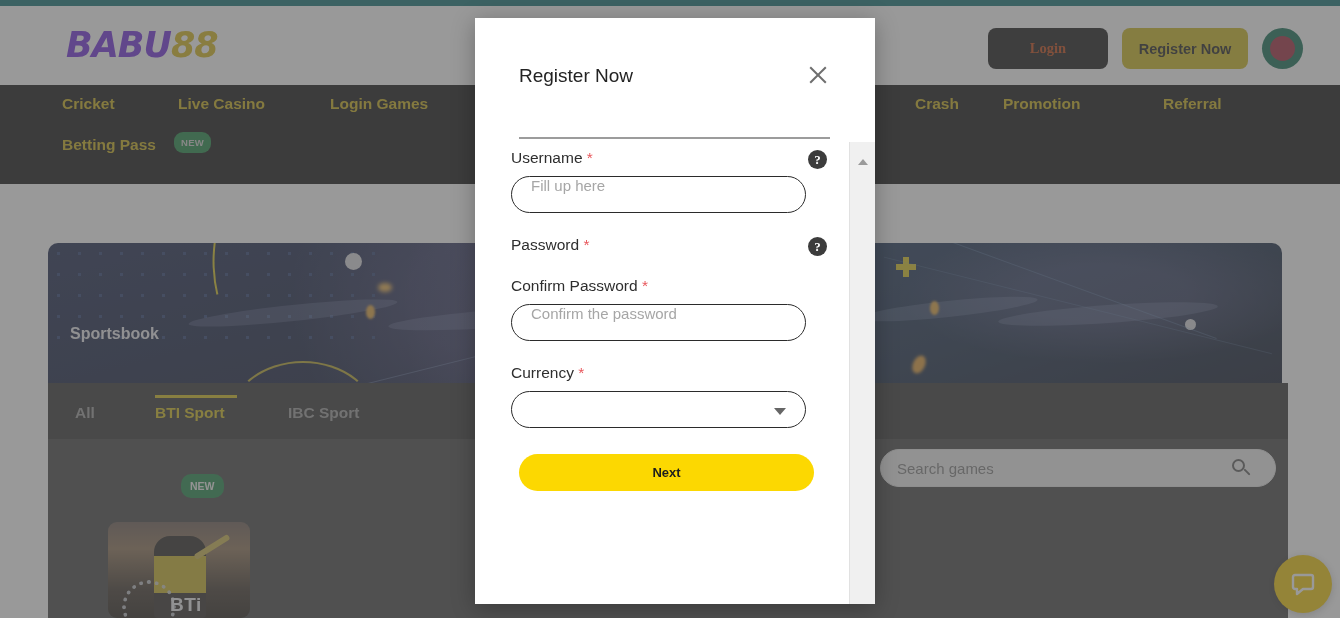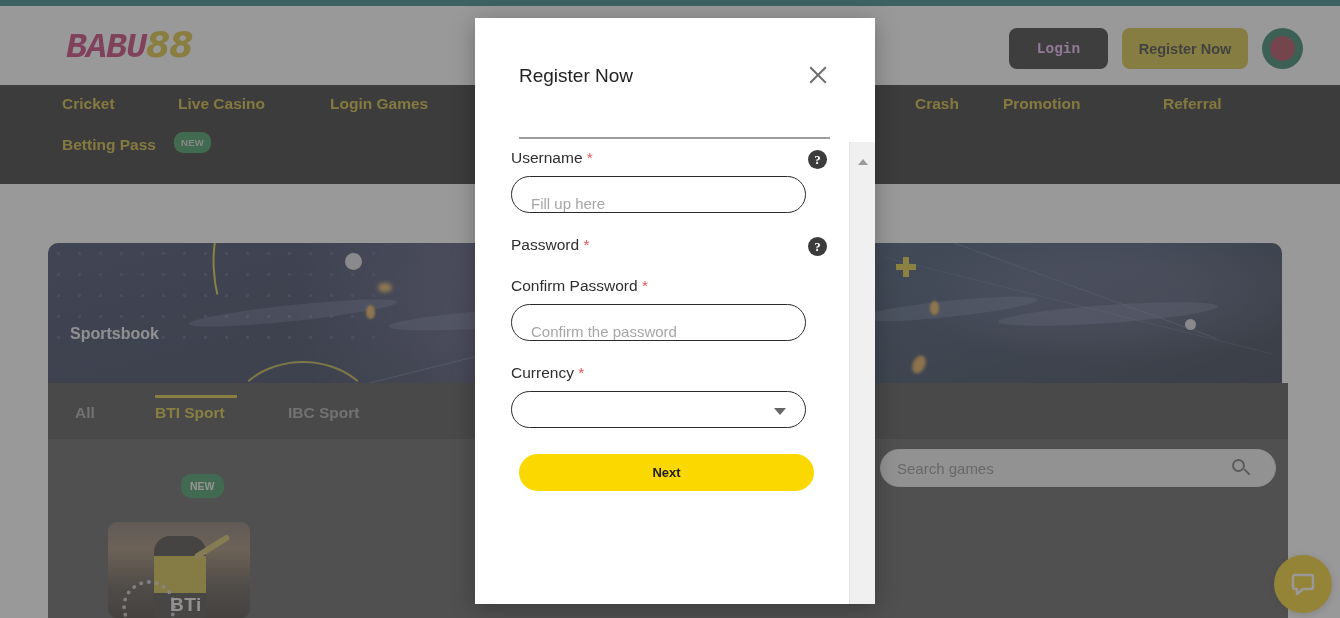--- a/index.html
+++ b/index.html
@@ -20,28 +20,28 @@
     position: absolute; top: 6px; left: 0; width: 1340px; height: 79px;
     background: #ffffff;
     display: flex; align-items: center;
   }
   .logo-wrap { position: absolute; left: 66px; top: 22px; }
   .logo {
     font-family: "DejaVu Sans", sans-serif;
     font-size: 35px; font-weight: 700; font-style: italic;
     letter-spacing: -1px; line-height: 1;
   }
-  .logo .lg-dark { color: #be185d; font-family: Liberation Mono, monospace; }
+  .logo .lg-dark { color: #6d28d9; }
   .logo .lg-gold { color: #d4b516; }
 
   .hdr-right { position: absolute; right: 37px; top: 22px; display: flex; align-items: center; gap: 14px; }
   .btn-login {
-    background: #111111; color: #f0abfc; border: none; border-radius: 8px;
-    width: 99px; height: 41px; font-size: 14.5px; font-weight: 700; cursor: pointer;
-    font-family: Liberation Mono, monospace;
+    background: #111111; color: #c2410c; border: none; border-radius: 8px;
+    width: 120px; height: 41px; font-size: 14.5px; font-weight: 700; cursor: pointer;
+    font-family: Liberation Serif, serif;
   }
   .btn-register {
     background: #cbb61a; color: #1a1a1a; border: none; border-radius: 8px;
     width: 126px; height: 41px; font-size: 14.5px; font-weight: 700; cursor: pointer;
     font-family: "Liberation Sans", sans-serif;
   }
   .flag {
     width: 41px; height: 41px; border-radius: 50%;
     background: #0b6b4f; display: flex; align-items: center; justify-content: center;
   }
@@ -211,21 +211,21 @@
   .field-label { font-size: 15.5px; color: #2e2e2e; }
   .req { color: #e8565b; }
   .help-ico {
     position: absolute; right: 48px; top: 1px; width: 19px; height: 19px; border-radius: 50%;
     background: #3c3c3c; color: #fff; font-size: 13px; font-weight: 700;
     display: flex; align-items: center; justify-content: center; cursor: pointer;
     font-family: "Liberation Serif", serif;
   }
   .input {
     margin-top: 9px; width: 295px; height: 37px; border: 1px solid #2b2b2b;
-    border-radius: 19px; background: #fff; display: flex; align-items: flex-end; padding: 0 19px;
+    border-radius: 19px; background: #fff; display: flex; align-items: flex-start; padding: 0 19px;
   }
   .input span { color: #a6a6a6; font-size: 15px; }
   .select {
     margin-top: 9px; width: 295px; height: 37px; border: 1px solid #2b2b2b;
     border-radius: 19px; background: #fff; position: relative;
   }
   .caret {
     position: absolute; right: 19px; top: 16px; width: 0; height: 0;
     border-left: 6px solid transparent; border-right: 6px solid transparent;
     border-top: 7px solid #666;

